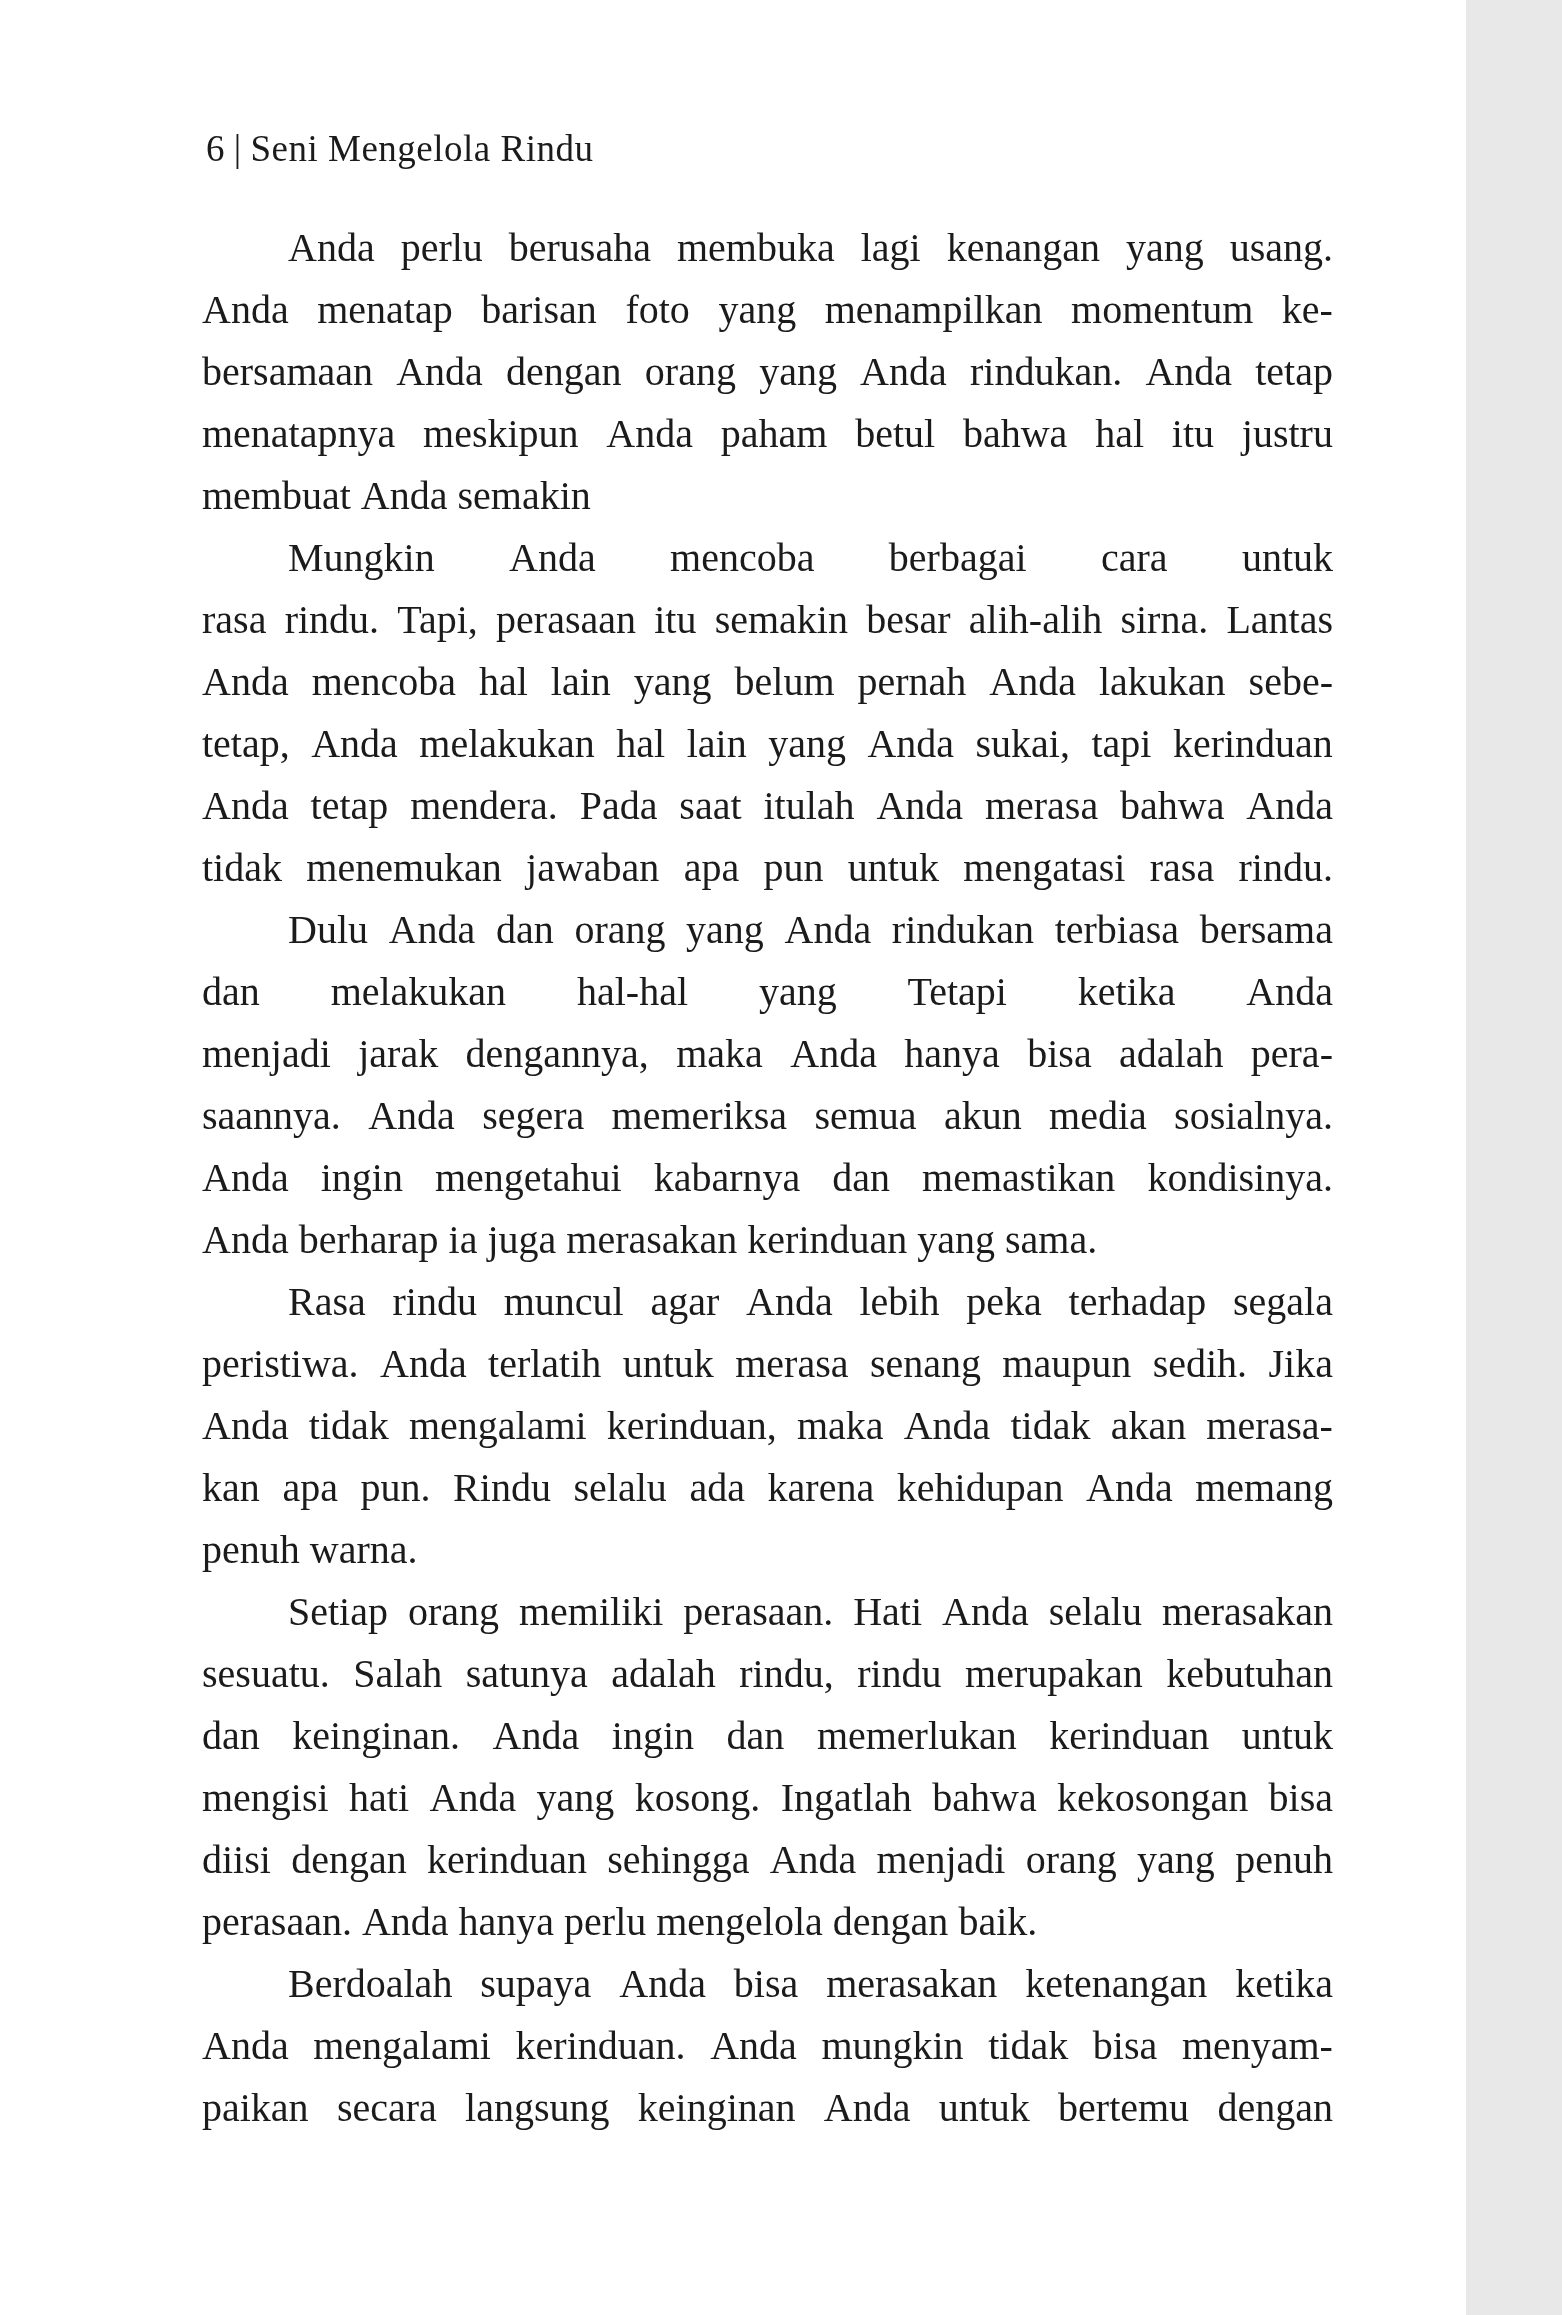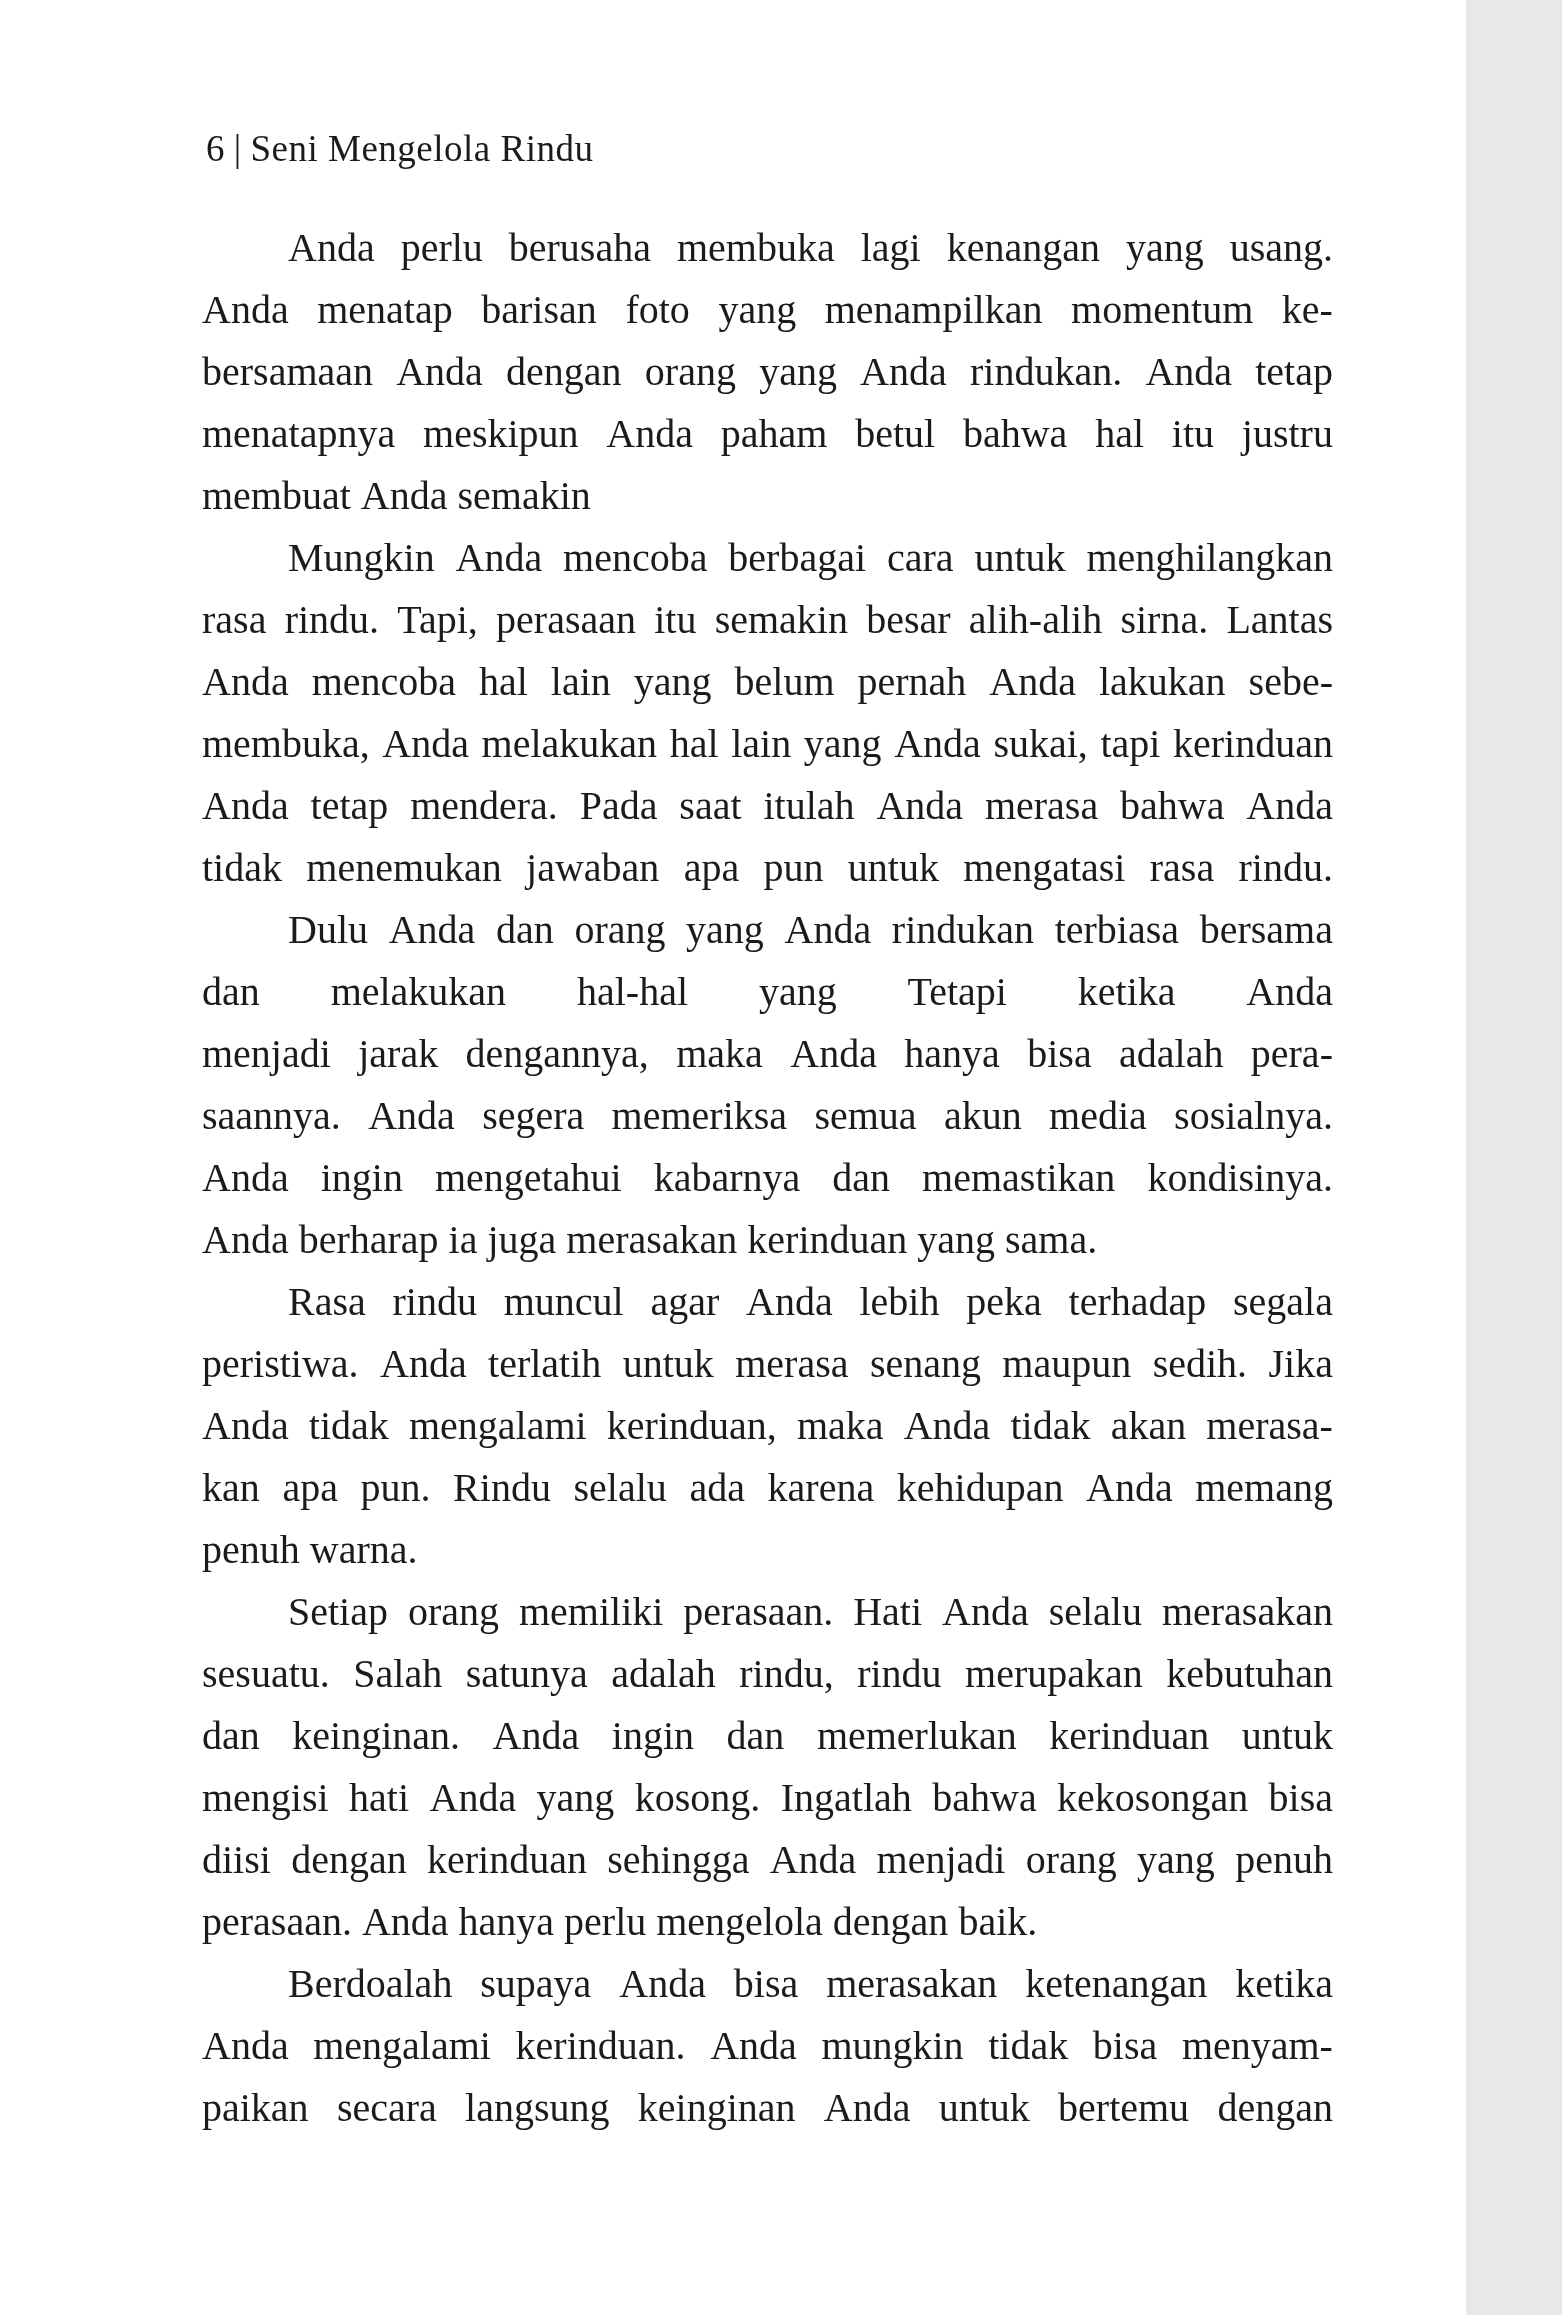--- a/index.html
+++ b/index.html
@@ -109,21 +109,20 @@
         </div>
       </div>
       <div>
         <div class="line j ind">
           <span>Mungkin</span>
           <span>Anda</span>
           <span>mencoba</span>
           <span>berbagai</span>
           <span>cara</span>
           <span>untuk</span>
-          <span>menghilangkan</span>
         </div>
         <div class="line j">
           <span>rasa</span>
           <span>rindu.</span>
           <span>Tapi,</span>
           <span>perasaan</span>
           <span>itu</span>
           <span>semakin</span>
           <span>besar</span>
           <span>alih-alih</span>
@@ -136,21 +135,21 @@
           <span>hal</span>
           <span>lain</span>
           <span>yang</span>
           <span>belum</span>
           <span>pernah</span>
           <span>Anda</span>
           <span>lakukan</span>
           <span>sebe-</span>
         </div>
         <div class="line j">
-          <span>membuka,</span>
+          <span>tetap,</span>
           <span>Anda</span>
           <span>melakukan</span>
           <span>hal</span>
           <span>lain</span>
           <span>yang</span>
           <span>Anda</span>
           <span>sukai,</span>
           <span>tapi</span>
           <span>kerinduan</span>
         </div>

